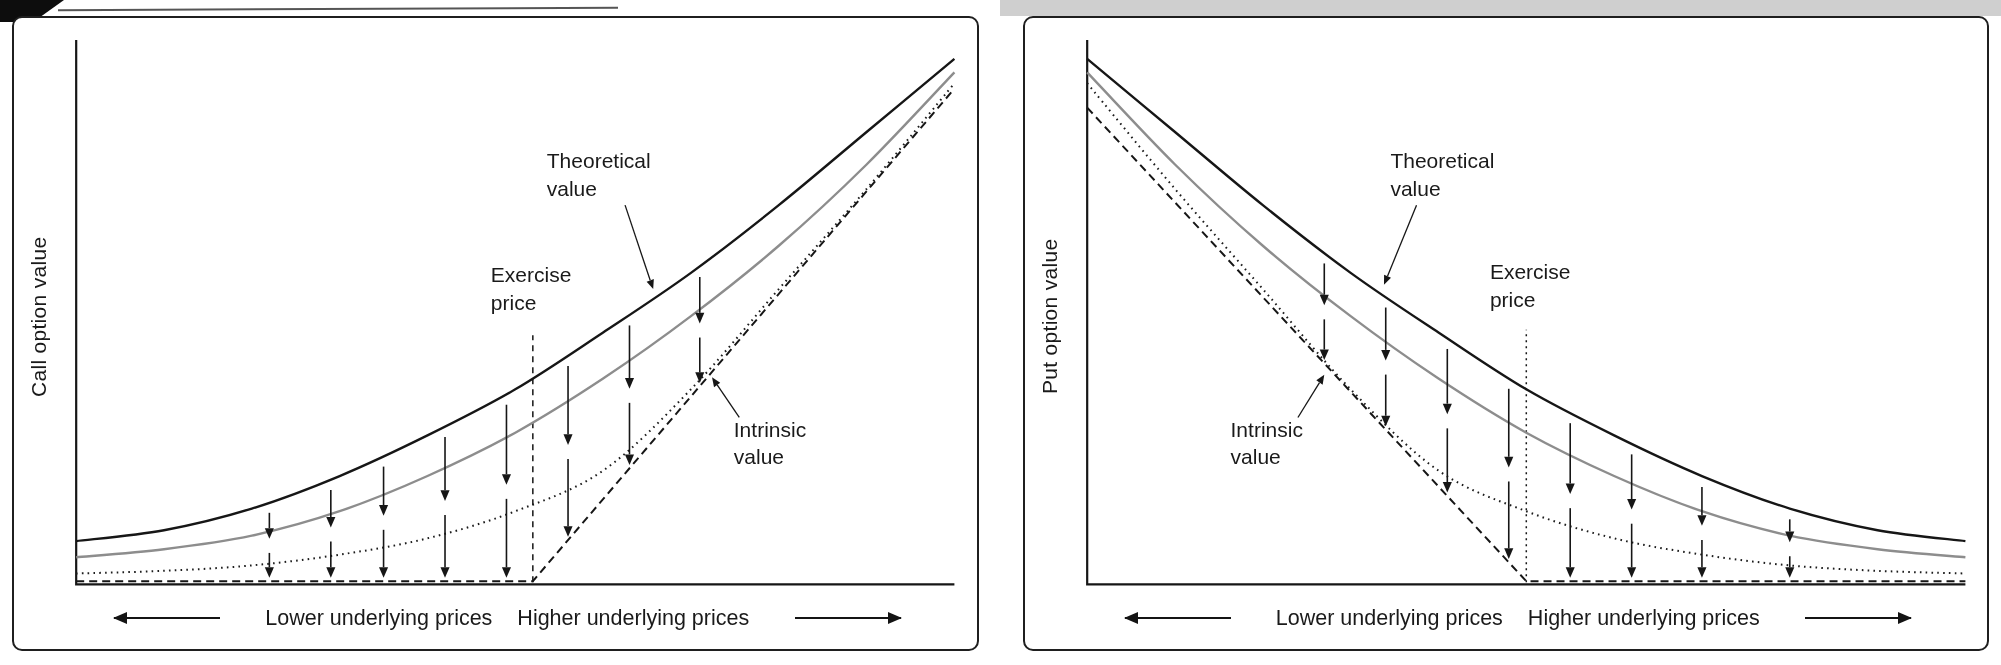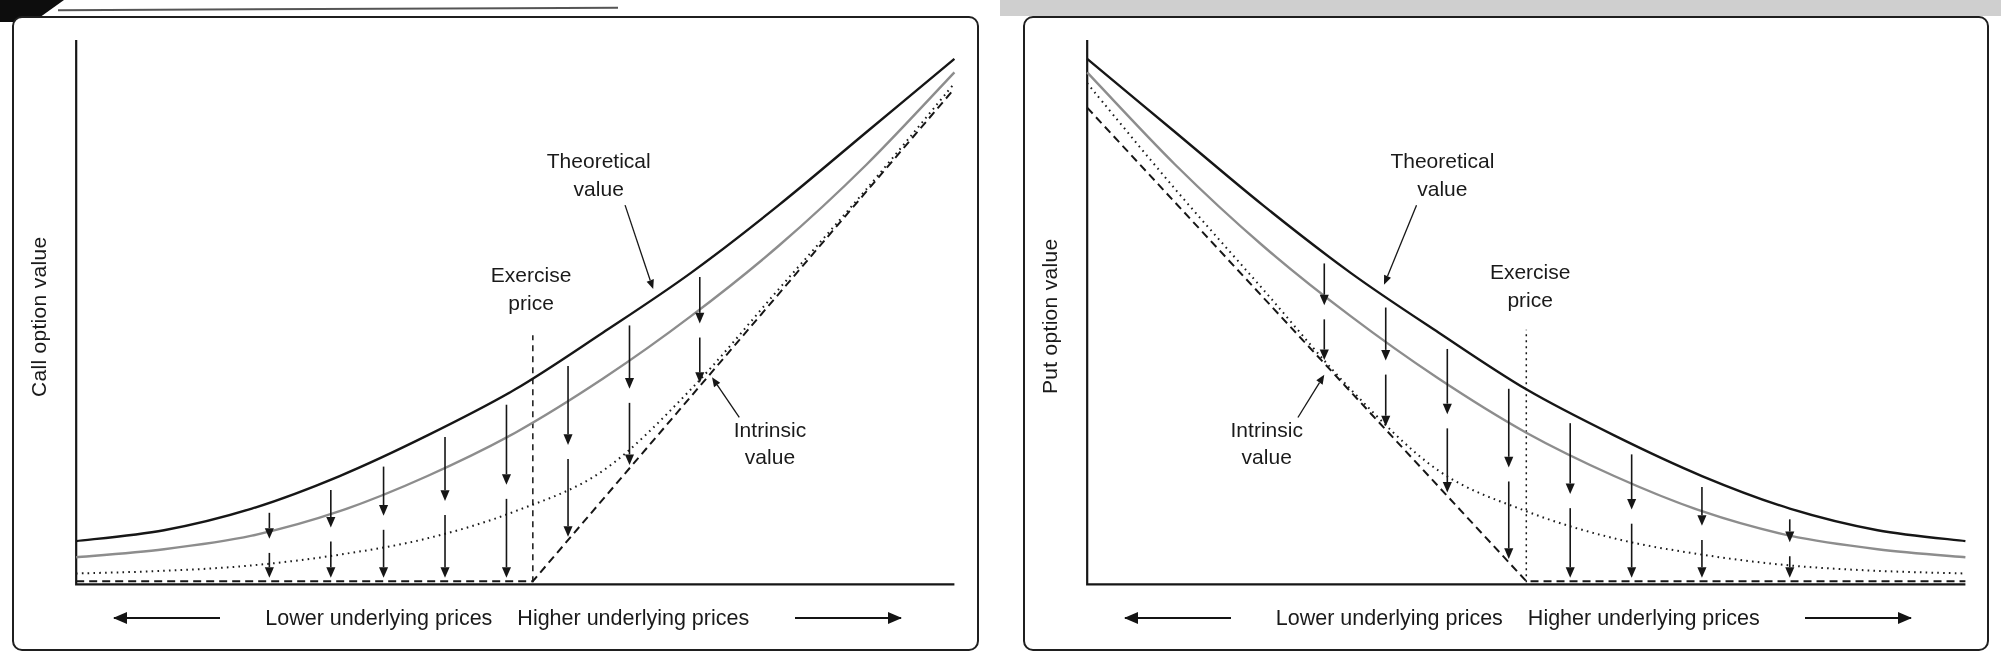--- a/index.html
+++ b/index.html
@@ -7,21 +7,21 @@
   .page{position:relative;width:2001px;height:665px;background:#fff}
   .scan-strip{position:absolute;top:0;left:1000px;right:0;height:16px;background:#cfcfcf}
   .page-edge-line{position:absolute;top:8px;left:58px;width:560px;height:2px;background:#2a2a2a;transform:rotate(-0.25deg);opacity:.8}
   .corner-mark{position:absolute;top:0;left:0;width:64px;height:22px;background:#0d0d0d;clip-path:polygon(0 0,100% 0,52% 100%,0 100%)}
   .figure{position:absolute;inset:0;display:flex;gap:44px;padding:16px 12px 14px 12px}
   .panel{flex:1;border:2.5px solid #1f1f1f;border-radius:10px;background:#fff;display:flex;padding:14px 12px 8px 8px;position:relative;min-width:0}
   .ylabel{writing-mode:vertical-rl;transform:rotate(180deg);font-size:21px;display:flex;align-items:center;justify-content:center;width:34px;padding-top:40px;letter-spacing:.3px}
   .plot-col{flex:1;display:flex;flex-direction:column;min-width:0}
   .plot-area{position:relative;flex:1}
   .plot-area svg{position:absolute;inset:0;width:100%;height:100%}
-  .ann{position:absolute;transform:translate(-50%,-50%);white-space:pre-line;text-align:center;font-size:21px;line-height:1.32}
+  .ann{position:absolute;transform:translate(-50%,-50%);white-space:pre-line;text-align:left;font-size:21px;line-height:1.32}
   .xaxis{height:46px;display:flex;align-items:center;padding:0 64px 0 58px}
   .harrow{height:0;border-top:2.2px solid #141414;position:relative;flex:0 0 106px}
   .harrow.left::before{content:"";position:absolute;left:-1px;top:-7px;border-right:14px solid #141414;border-top:6px solid transparent;border-bottom:6px solid transparent}
   .harrow.right::after{content:"";position:absolute;right:-1px;top:-7px;border-left:14px solid #141414;border-top:6px solid transparent;border-bottom:6px solid transparent}
   .xlabels{flex:1;display:flex;justify-content:center;gap:25px;font-size:21.5px}
 </style>
 </head>
 <body>
 
 <div class="page">

